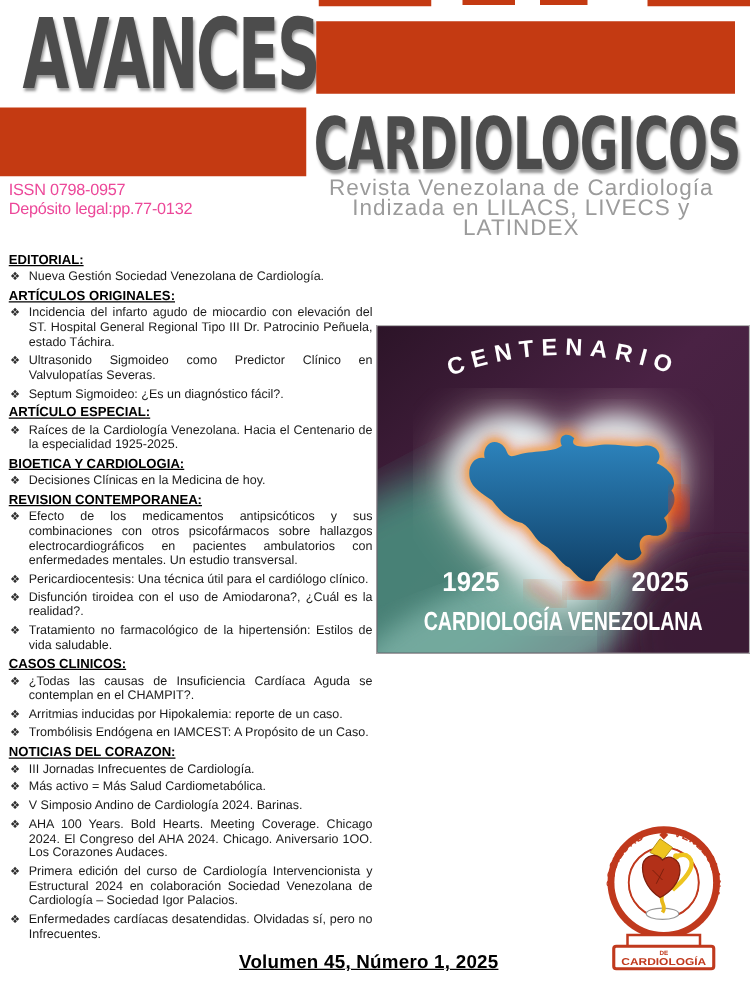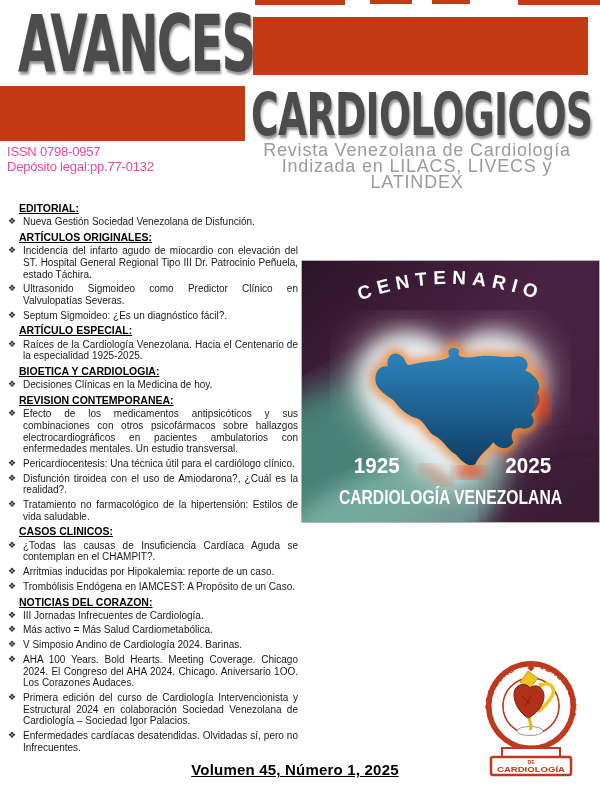--- a/index.html
+++ b/index.html
@@ -26,21 +26,21 @@
   .brand.avances{left:18px;top:5px;font-size:78px;letter-spacing:-3px;
     display:inline-block;transform:scaleX(0.62);transform-origin:left top;}
   .brand.cardio{left:251px;top:86px;font-size:58px;letter-spacing:-1px;
     display:inline-block;transform:scaleX(0.65);transform-origin:left top;}
   .issn{position:absolute;left:7px;top:144px;color:#ec4899;font-size:13px;line-height:15px;letter-spacing:-0.2px;}
   .subtitle{position:absolute;left:237px;top:142px;width:360px;text-align:center;
     color:var(--subtitle_gray);font-size:18px;line-height:16px;letter-spacing:0.8px;}
 
   
   .toc{margin:8px 0 0 7px;width:291px;color:var(--text_black);font-size:10px;line-height:1.17;}
-  .toc .sec{font-size:10.5px;font-weight:bold;text-decoration:underline;color:#000;margin:3px 12px 2px;}
+  .toc .sec{font-size:10.5px;font-weight:bold;text-decoration:underline;color:#000;margin:3px 0 2px;}
   .toc ul{list-style:none;}
   .toc li{position:relative;padding-left:16px;margin:2px 0 3px;}
   .toc .blt{position:absolute;left:1px;top:0;font-size:9px;color:#2e2e2e;}
   .toc .itx{display:block;text-align:justify;}
 
   
   .poster{position:absolute;left:301px;top:260px;width:299px;height:263px;
     border:1px solid #b5b5b5;background:#3a1c36;}
   .poster svg{display:block;width:100%;height:100%;}
 
@@ -78,21 +78,21 @@
       <div>Indizada en LILACS, LIVECS y LATINDEX</div>
     </div>
   </div>
 
   <div class="toc">
 
     <div class="sec">EDITORIAL:</div>
     <ul>
       <li>
           <span class="blt">❖</span>
-          <span class="itx">Nueva Gestión Sociedad Venezolana de Disfunción.</span>
+          <span class="itx">Nueva Gestión Sociedad Venezolana de Cardiología.</span>
         </li>
     </ul>
 
     <div class="sec">ARTÍCULOS ORIGINALES:</div>
     <ul>
       <li>
           <span class="blt">❖</span>
           <span class="itx">Incidencia del infarto agudo de miocardio con elevación del ST. Hospital General Regional Tipo III Dr. Patrocinio Peñuela, estado Táchira.</span>
         </li>
       <li>

